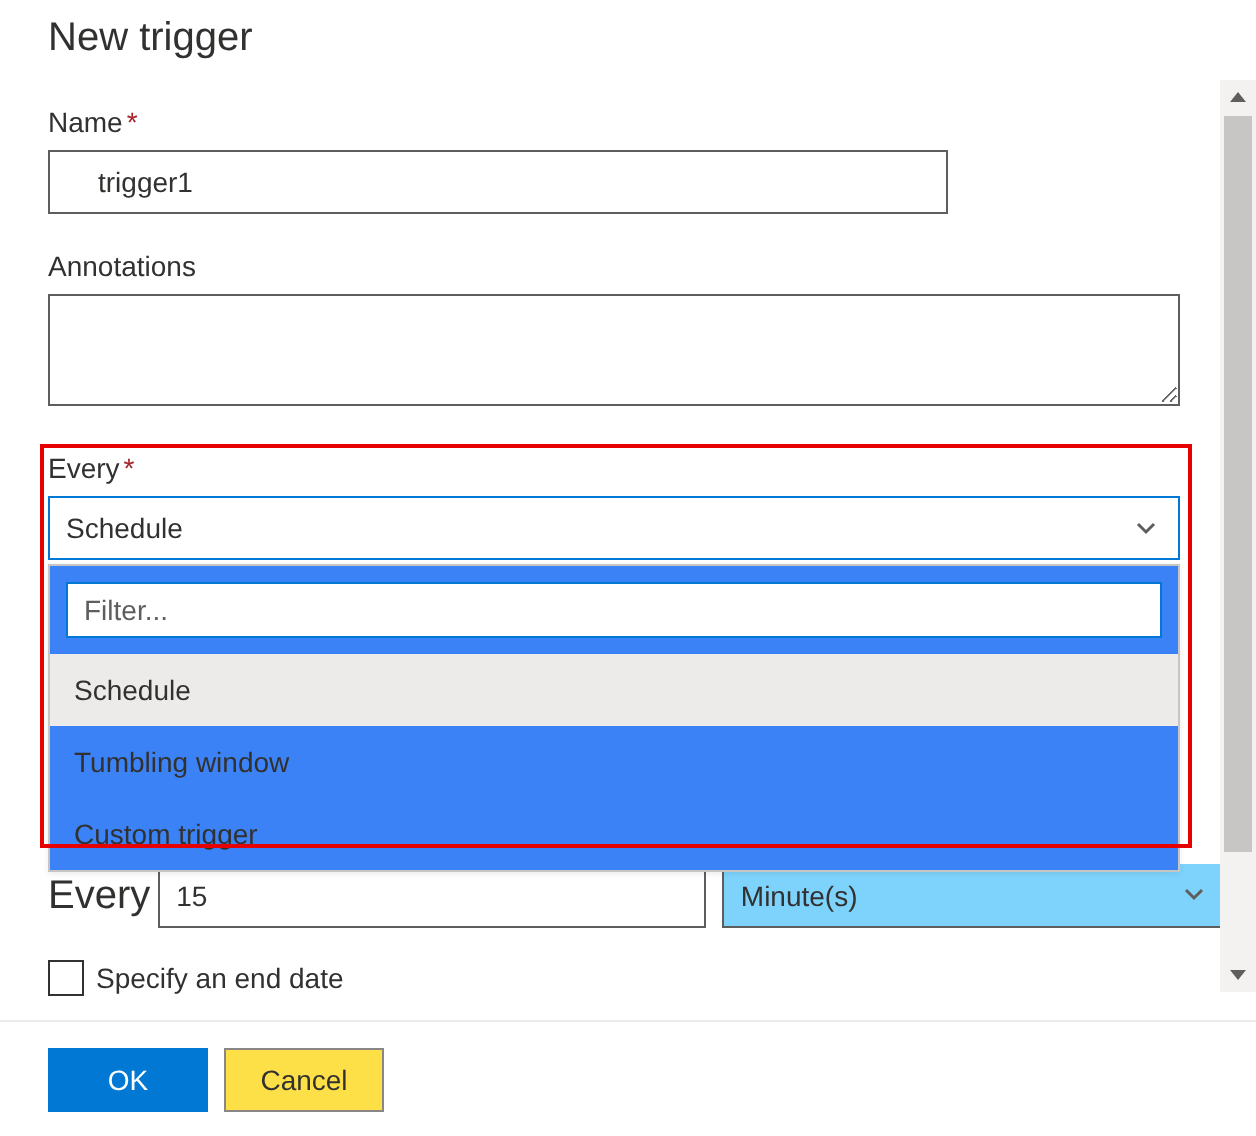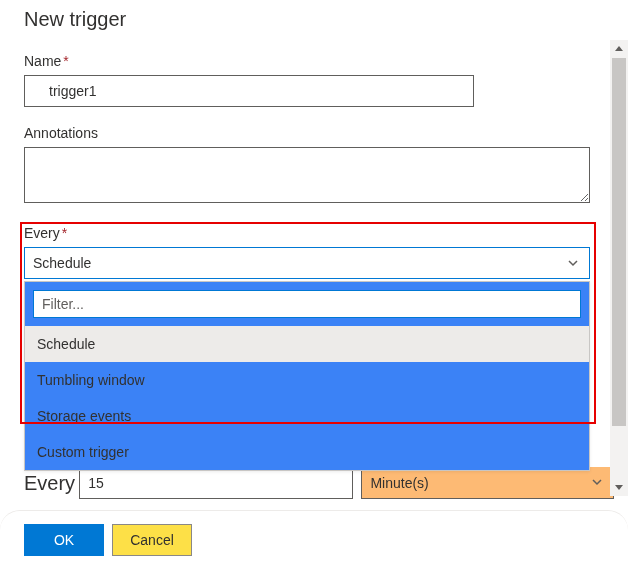--- a/index.html
+++ b/index.html
@@ -15,27 +15,27 @@
   .dropdown .chev { position: absolute; right: 10px; top: 8px; }
   .highlight-box { position: absolute; left: 20px; top: 222px; width: 576px; height: 202px; border: 2px solid #e60000; pointer-events: none; z-index: 50; }
   .dropdown-panel { width: 566px; border: 1px solid #c8c6c4; background: #3b82f6; box-shadow: 0 1px 3px rgba(0,0,0,0.08); margin-top: 2px; position: relative; z-index: 10; }
   .filter-input { width: 548px; height: 28px; margin: 8px; border: 1.5px solid #0078d4; padding: 0 8px; font-size: 14px; color: #323130; outline: none; }
   .filter-input::placeholder { color: #605e5c; }
   .option { height: 36px; display: flex; align-items: center; padding: 0 12px; font-size: 14px; color: #323130; cursor: pointer; }
   .option.selected { background: #edebe9; }
   .every-row { margin-top: -4px; display: flex; align-items: center; height: 32px; width: 590px; overflow: hidden; }
   .every-label { font-size: 20px; color: #323130; margin-right: 4px; }
   .every-num { width: 278px; height: 32px; border: 1px solid #605e5c; border-top: none; padding: 0 8px; font-size: 14px; color: #323130; }
-  .unit-drop { width: 256px; height: 32px; border: 1px solid #605e5c; margin-left: 8px; display: flex; align-items: center; padding: 0 8px; font-size: 14px; color: #323130; position: relative; background: #fdba74; border-top: none; }
+  .unit-drop { width: 256px; height: 32px; border: 1px solid #605e5c; margin-left: 8px; display: flex; align-items: center; padding: 0 8px; font-size: 14px; color: #323130; position: relative; background: #7dd3fc; border-top: none; }
   .unit-drop .chev { position: absolute; right: 10px; top: 8px; }
   .checkbox-row { margin-top: 16px; display: flex; align-items: center; }
   .checkbox { width: 18px; height: 18px; border: 1px solid #323130; margin-right: 6px; background: #fff; }
   .checkbox-label { font-size: 14px; color: #323130; }
   .annotations { margin-top: 18px; font-size: 14px; font-weight: 600; color: #323130; }
-  .footer { position: absolute; left: 0; bottom: 0; width: 628px; height: 58px; border-top: 1px solid #edebe9; background: #fff; display: flex; align-items: center; padding-left: 24px; gap: 8px; z-index: 100; border-radius: 20px; }
+  .footer { position: absolute; left: 0; bottom: 0; width: 628px; height: 58px; border-top: 1px solid #edebe9; background: #fff; display: flex; align-items: center; padding-left: 24px; gap: 8px; z-index: 100; }
   .btn-primary { width: 80px; height: 32px; background: #0078d4; color: #fff; border: none; font-size: 14px; cursor: pointer; }
   .btn-default { width: 80px; height: 32px; background: #fde047; color: #323130; border: 1px solid #8a8886; font-size: 14px; cursor: pointer; }
   .scrollbar-track { position: absolute; right: 0; top: 40px; width: 18px; height: 456px; background: #f3f2f1; z-index: 60; }
   .scroll-up { width: 18px; height: 18px; background: #f3f2f1; display: flex; align-items: center; justify-content: center; cursor: pointer; }
   .scroll-down { position: absolute; bottom: 0; width: 18px; height: 18px; background: #f3f2f1; display: flex; align-items: center; justify-content: center; cursor: pointer; }
   .scroll-thumb { position: absolute; top: 18px; width: 14px; left: 2px; height: 368px; background: #c8c6c4; cursor: pointer; }
   svg.chevron { width: 12px; height: 12px; }
   svg.chevron path { stroke: #605e5c; stroke-width: 1.5; fill: none; }
   svg.tri { width: 10px; height: 10px; }
 </style>
@@ -67,21 +67,20 @@
         <svg class="chevron" viewBox="0 0 12 12">
             <path d="M2 4 L6 8 L10 4"></path>
           </svg>
       </span>
     </div>
 
     <div class="dropdown-panel">
       <input class="filter-input" type="text" placeholder="Filter..." style="">
       <div class="option selected">Schedule</div>
       <div class="option">Tumbling window</div>
-      <div class="option">Storage events</div>
       <div class="option">Custom trigger</div>
     </div>
   </div>
 
   <div class="every-row">
     <span class="every-label">Every</span>
     <input class="every-num" type="text" value="15" style="">
     <div class="unit-drop">
       <span>Minute(s)</span>
       <span class="chev">

